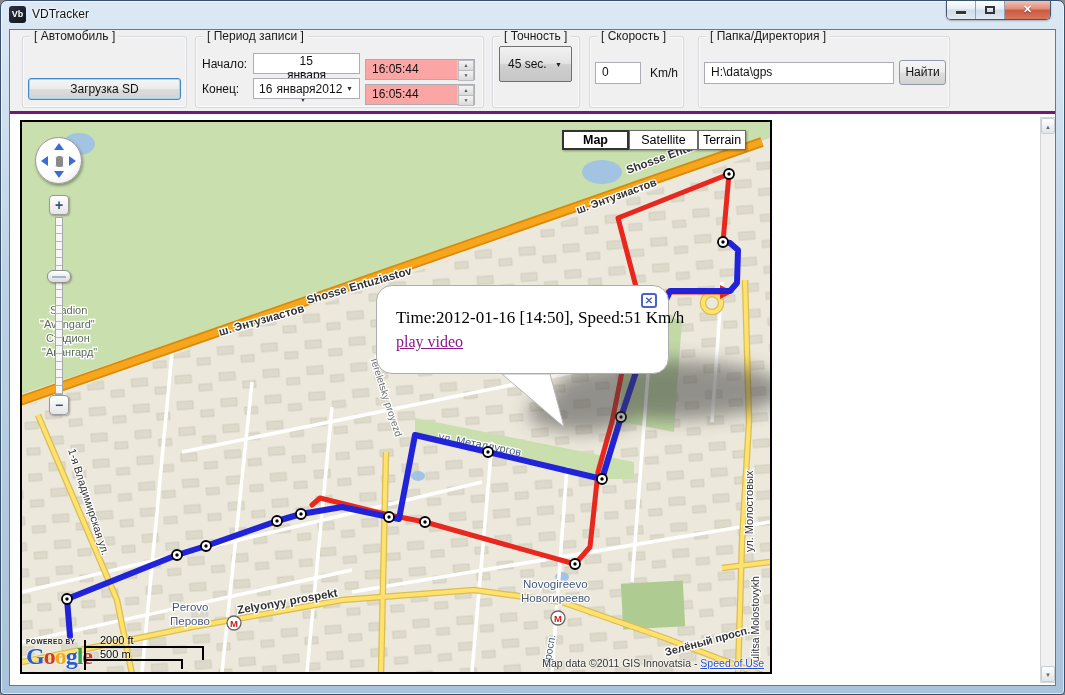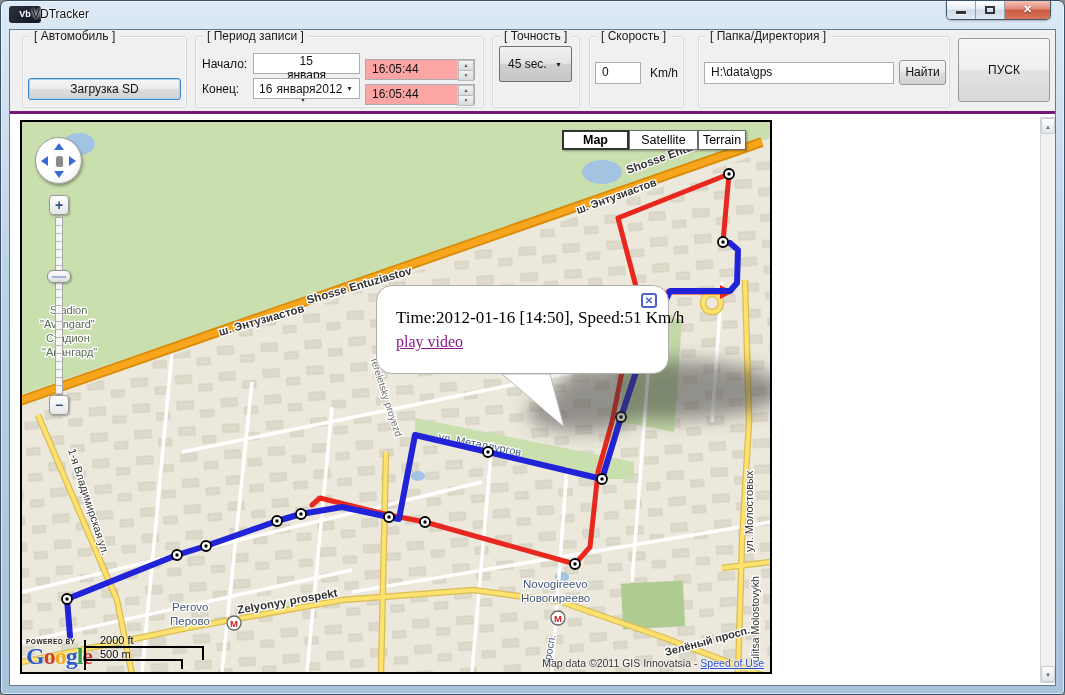--- a/index.html
+++ b/index.html
@@ -5,21 +5,21 @@
   * { margin:0; padding:0; box-sizing:border-box; }
   html,body { background:#888; }
   body { font-family:"Liberation Sans", sans-serif; }
   #stage { position:relative; width:1065px; height:695px; overflow:hidden;
            background:linear-gradient(180deg,#dce9f5 0%,#bcd2e6 40%,#a9c3da 100%);
            border:1px solid #38506b; border-radius:7px 7px 4px 4px;
            box-shadow:inset 0 0 0 1px rgba(255,255,255,.6); }
 
   
   .titlebar { position:absolute; left:0; top:0; right:0; height:28px; }
-  .app-icon { position:absolute; left:8px; top:5px; width:32px; height:17px; border-radius:3px;
+  .app-icon { position:absolute; left:8px; top:5px; width:17px; height:17px; border-radius:3px;
               background:linear-gradient(135deg,#2b3240,#10141f); color:#fff; font-size:9px; font-weight:bold;
               text-align:center; line-height:17px; }
   .app-title { position:absolute; left:31px; top:6px; font-size:12px; color:#111;
                text-shadow:0 0 3px #fff,0 0 3px #fff; }
   .winbtns { position:absolute; right:13px; top:0; display:flex; height:19px;
              border:1px solid #45586b; border-top:none; border-radius:0 0 5px 5px; overflow:hidden;
              box-shadow:0 1px 2px rgba(0,0,0,.25); }
   .winbtn { width:29px; height:18px; position:relative;
             background:linear-gradient(180deg,#fdfeff 0%,#e5edf5 45%,#cfdbe8 50%,#dfe9f2 100%);
             border-right:1px solid #8fa3b5; cursor:default; }
@@ -223,21 +223,20 @@
       </div>
       <div class="edit" style="left:585px;top:32px;width:46px;height:22px;">0</div>
       <div class="lbl" style="left:640px;top:36px;">Km/h</div>
 
       <div class="groupbox" style="left:688px;top:6px;width:252px;height:72px;">
         <span class="grouplabel">[ Папка/Директория ]</span>
       </div>
       <div class="edit" style="left:694px;top:32px;width:190px;height:22px;">H:\data\gps</div>
       <div class="btn" style="left:889px;top:30px;width:47px;height:25px;line-height:23px;">Найти</div>
 
-      <div class="bigbtn" style="left:948px;top:8px;width:92px;height:64px;line-height:62px;">ПУСК</div>
     </div>
 
     <div class="map">
       <svg id="map-geo" width="748" height="550" viewBox="0 0 748 550">
         <defs>
           <pattern id="blds" width="44" height="26" patternUnits="userSpaceOnUse" patternTransform="rotate(-4)">
             <rect x="3" y="4" width="16" height="8" fill="#dedacb" stroke="#ccc8b9" stroke-width="0.7"></rect>
             <rect x="26" y="14" width="13" height="7" fill="#dedacb" stroke="#ccc8b9" stroke-width="0.7"></rect>
           </pattern>
           <filter id="blur" x="-40%" y="-40%" width="180%" height="180%">

